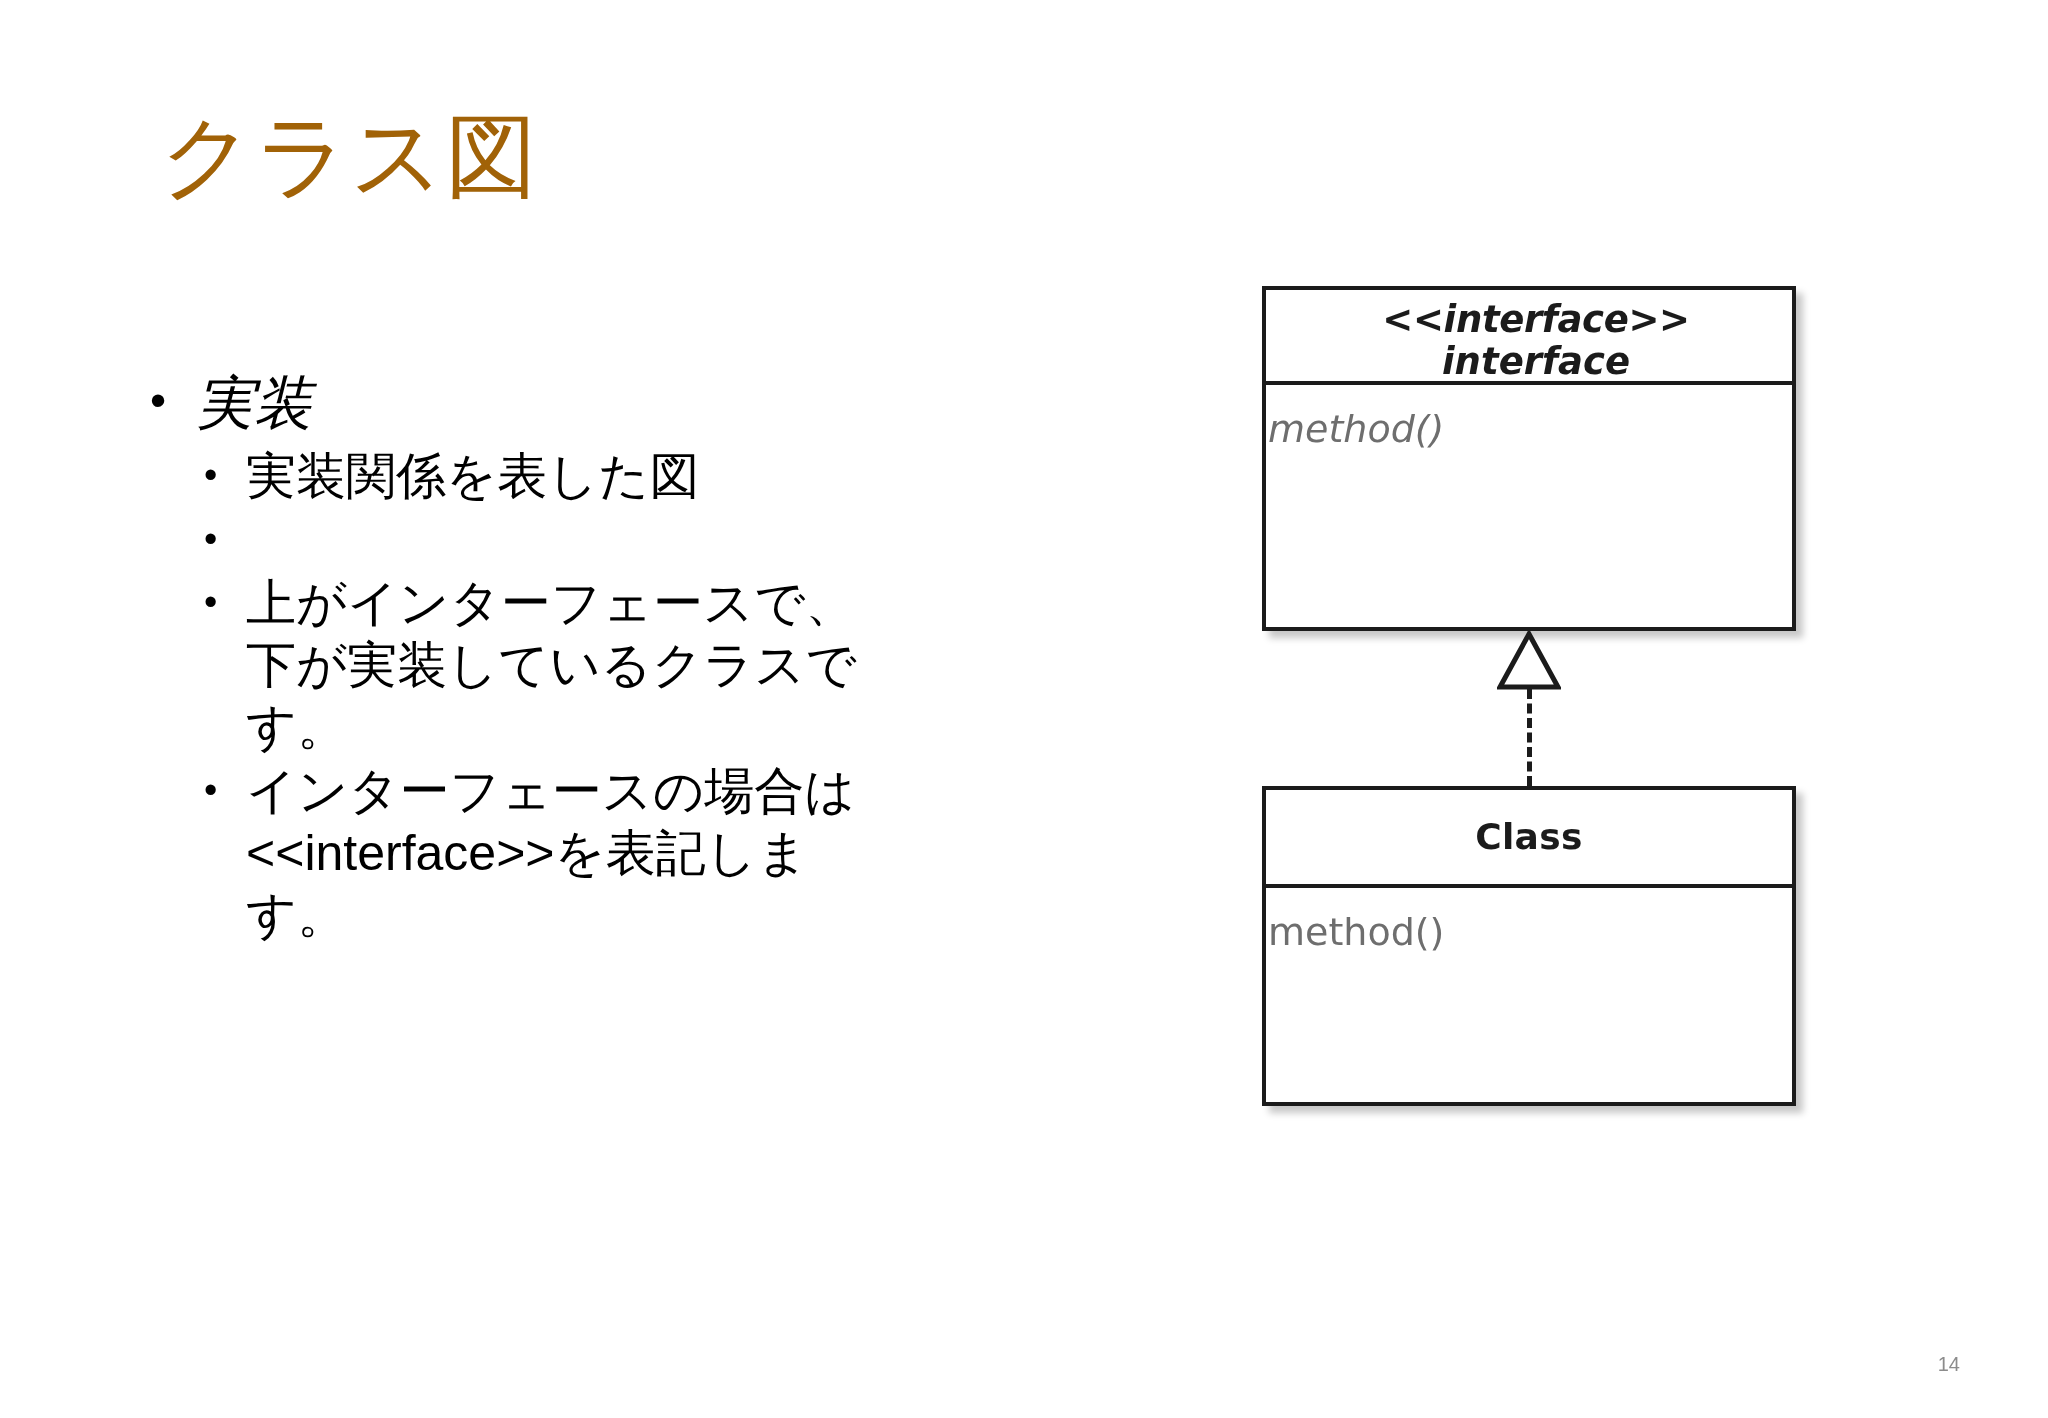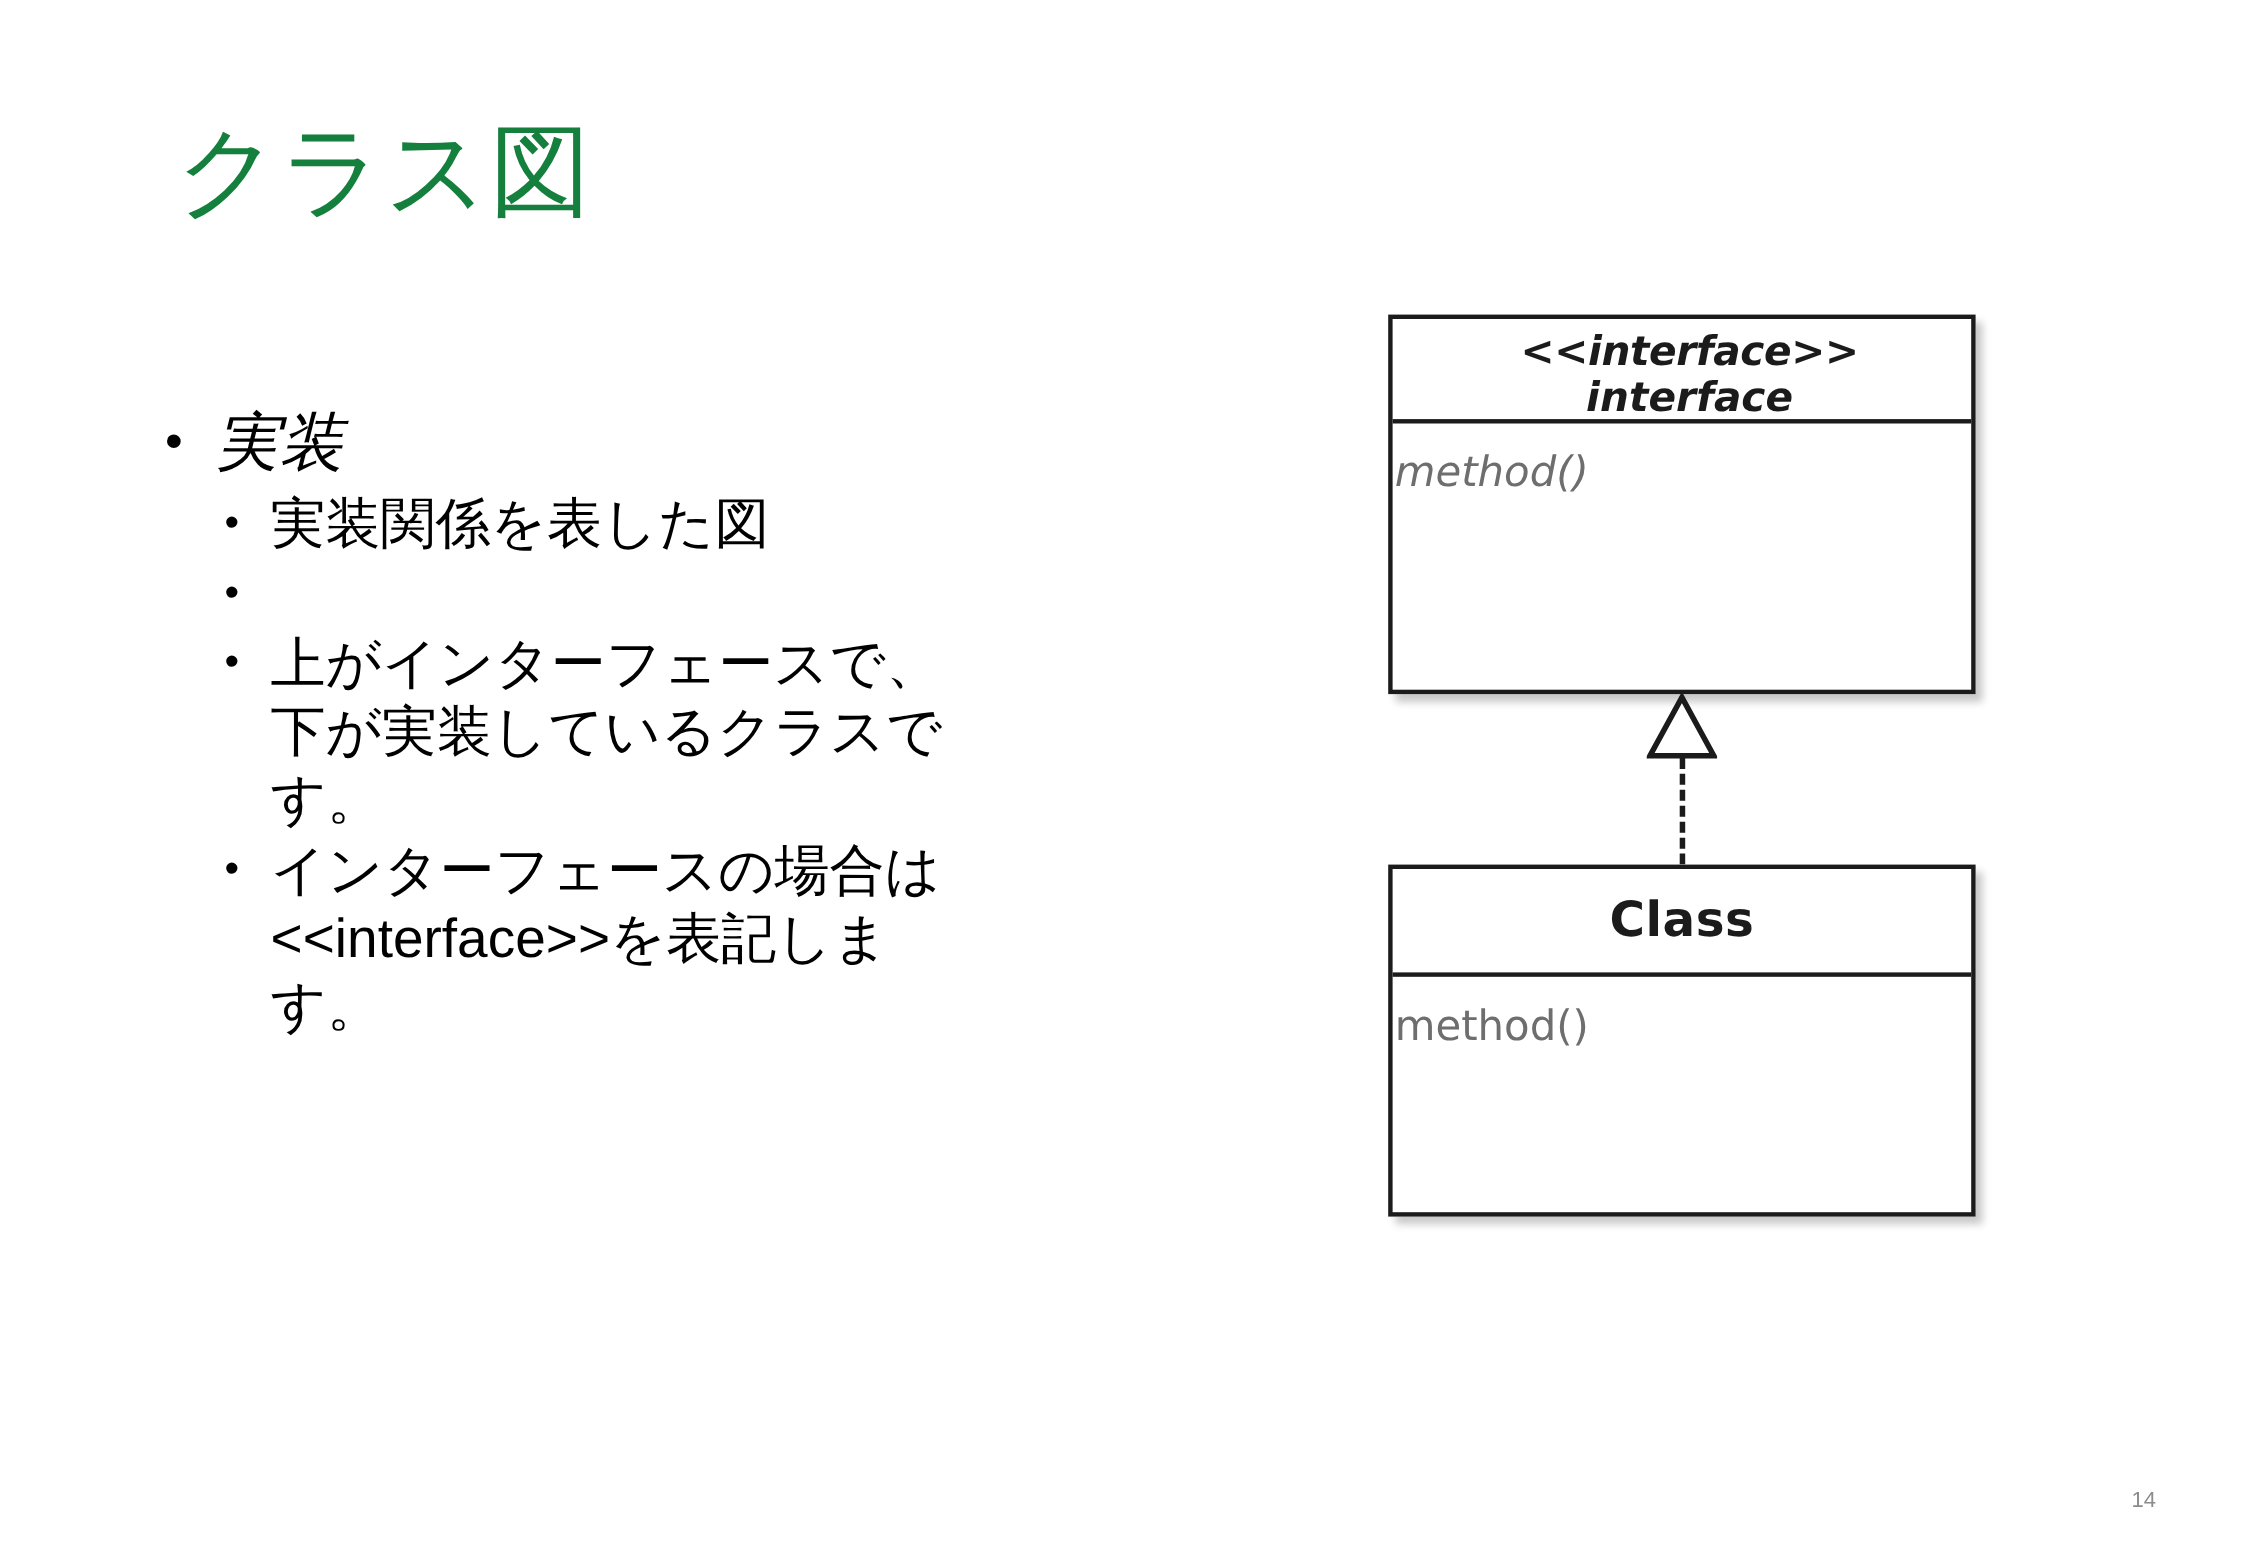--- a/index.html
+++ b/index.html
@@ -21,21 +21,21 @@
 
   
   .slide-title {
     position: absolute;
     left: 160px;
     top: 108px;
     font-size: 92px;
     line-height: 1.05;
     font-weight: 400;
     letter-spacing: 0.01em;
-    color: #15803d;
+    color: #a16207;
     white-space: nowrap;
   }
 
   
   .bullets {
     position: absolute;
     left: 150px;
     top: 368px;
     width: 820px;
   }
@@ -132,21 +132,21 @@
   .iface-name {
     font-family: "DejaVu Sans", sans-serif;
     font-size: 37px;
     font-weight: bold;
     font-style: italic;
     line-height: 1.14;
     color: #1b1b1b;
   }
   .class-name {
     font-family: "DejaVu Sans", sans-serif;
-    font-size: 44px;
+    font-size: 36px;
     font-weight: bold;
     color: #1b1b1b;
     letter-spacing: 0.01em;
   }
   .uml-members {
     padding: 22px 0 0 2px;
     text-align: left;
   }
   .member-italic {
     font-family: "DejaVu Sans", sans-serif;

